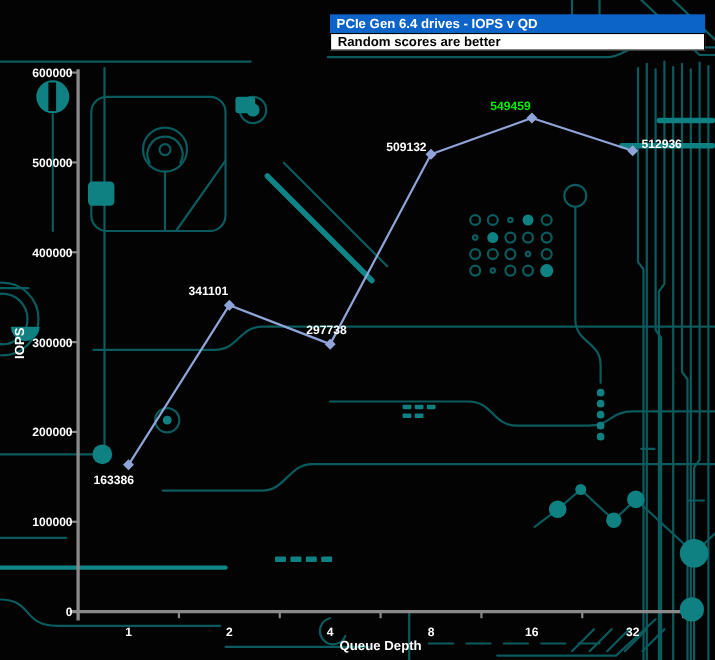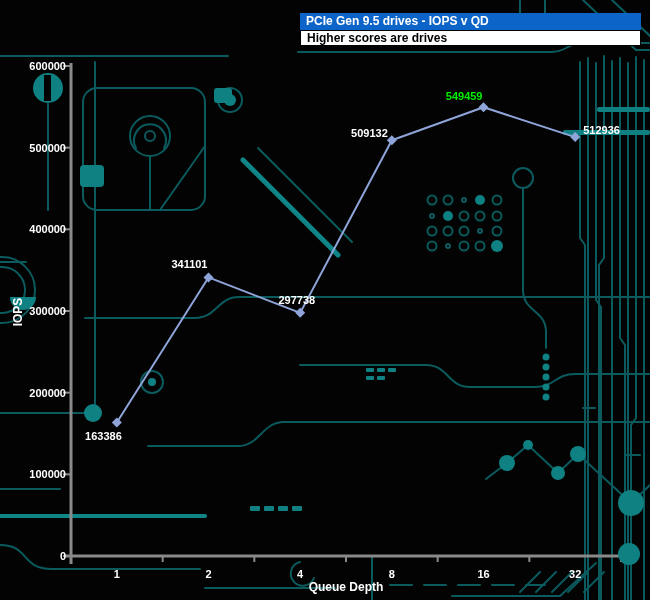--- a/index.html
+++ b/index.html
@@ -195,16 +195,16 @@
       <path d="M483.5,102.27515 L488.5,107.27515 L483.5,112.27515 L478.5,107.27515 Z" fill="#8fa5da"></path>
       <text x="482.5" y="100.27515" text-anchor="end" class="dlab" fill="#00ef00">549459</text>
       <path d="M575.1666666666667,132.1022666666667 L580.1666666666667,137.1022666666667 L575.1666666666667,142.1022666666667 L570.1666666666667,137.1022666666667 Z" fill="#8fa5da"></path>
       <text x="583.1666666666667" y="134.1022666666667" text-anchor="start" class="dlab" fill="#ffffff">512936</text>
     </svg>
 
   <svg id="fg" width="650" height="600" viewBox="0 0 650 600">
     <circle cx="629" cy="554" r="11" fill="var(--pad,#0f8183)"></circle>
   </svg>
 
-  <div class="hdr-sub">PCIe Gen 9.5 drives - IOPS v QD</div>
-  <div class="hdr-note">Higher scores are drives</div>
+  <div class="hdr-sub">PCIe Gen 6.4 drives - IOPS v QD</div>
+  <div class="hdr-note">Random scores are better</div>
 
 </div>
 
 </body></html>

